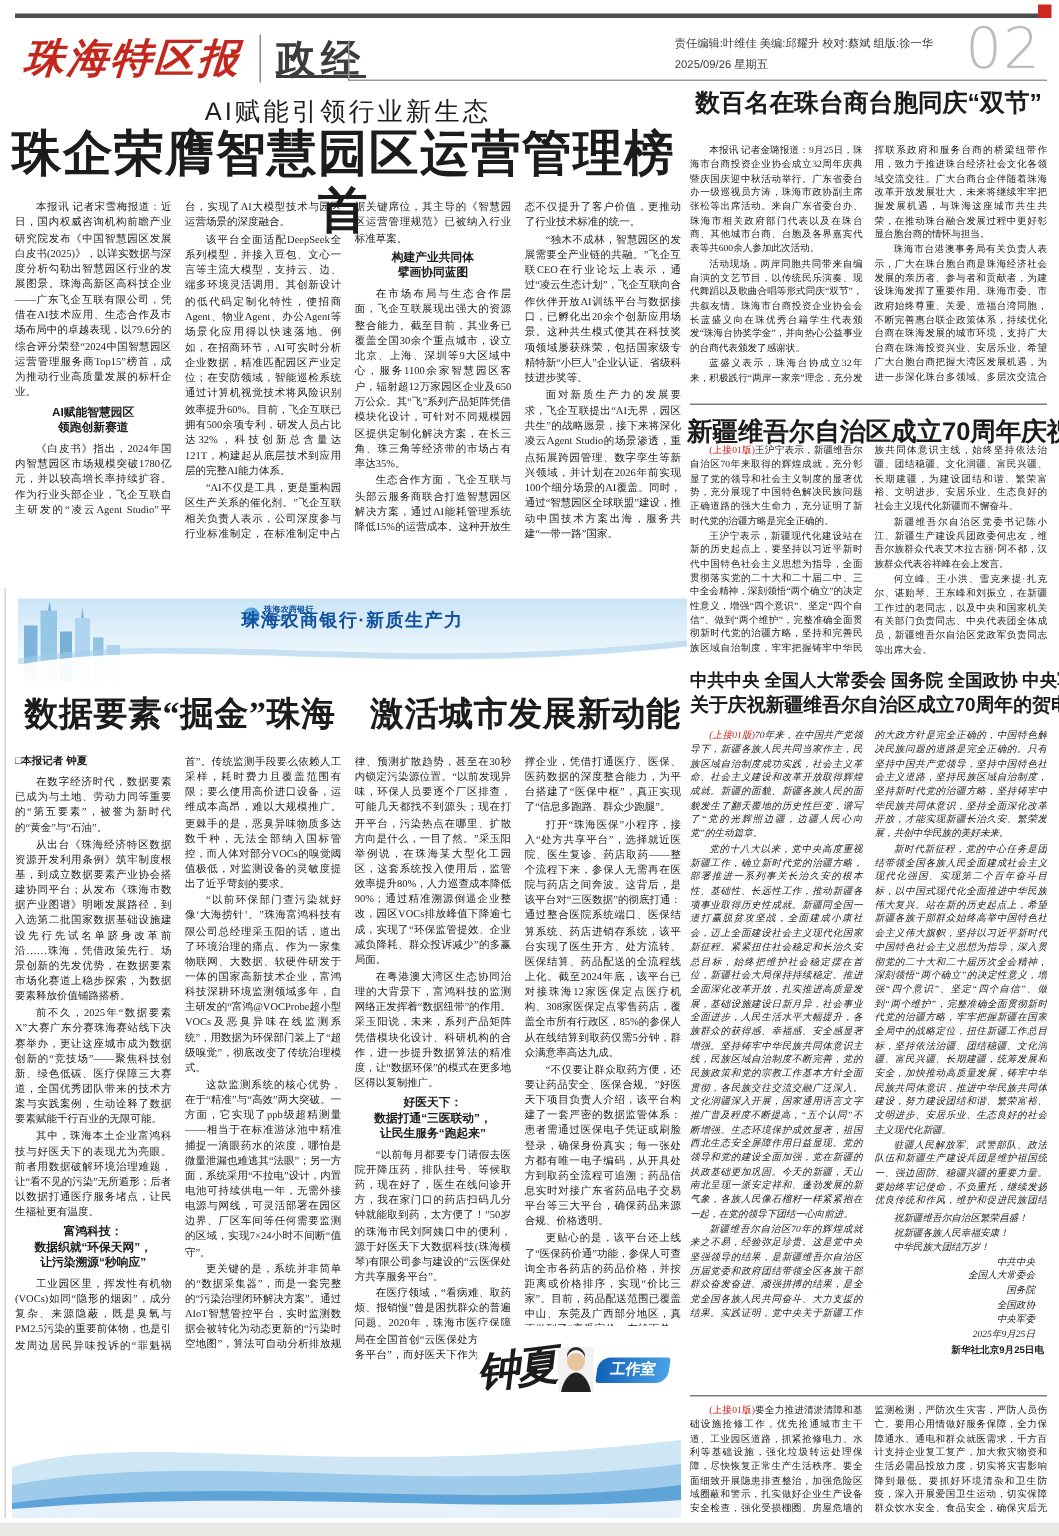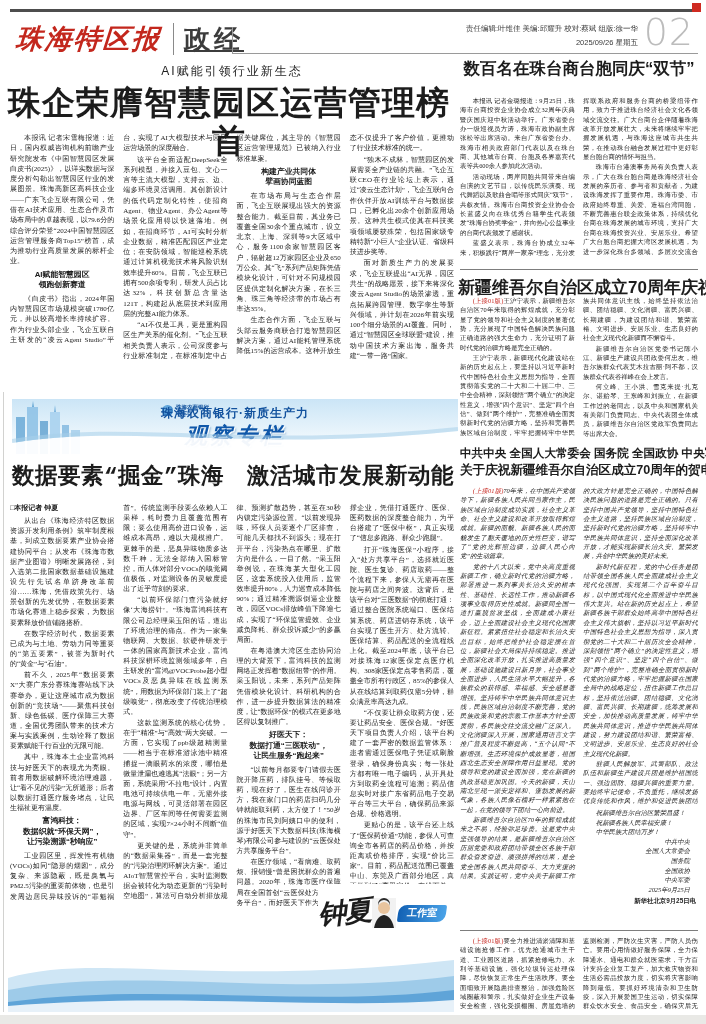--- a/index.html
+++ b/index.html
@@ -10,38 +10,38 @@
   
   .toprule{position:absolute;left:10px;right:8px;top:9px;height:3px;background:#4d4d4d;}
   .masthead{position:absolute;left:16px;top:21px;display:flex;align-items:center;}
   .paper-logo{font-size:27px;font-weight:bold;font-style:italic;color:#c3271d;letter-spacing:2px;
               transform:skewX(-4deg);}
   .mast-div{width:1px;height:32px;background:#8a8a8a;margin:0 10px 0 12px;}
   .section-title{font-family:"Liberation Sans","DejaVu Sans",sans-serif;font-weight:900;
                  font-size:26px;color:#3c3c3c;letter-spacing:4px;text-decoration:underline;}
   .head-underrule{position:absolute;left:232px;right:8px;top:53px;height:1px;background:#9a9a9a;}
   .head-undertick{position:absolute;left:232px;top:27px;width:1px;height:27px;background:#9a9a9a;}
-  .credits{position:absolute;right:68px;top:22px;text-align:right;font-size:7.5px;color:#3a3a3a;
+  .credits{position:absolute;right:84px;top:22px;text-align:left;font-size:7.5px;color:#3a3a3a;
            line-height:1.9;}
   .page-no{position:absolute;right:12px;top:10px;font-family:"DejaVu Sans",sans-serif;
            font-weight:200;font-size:38px;color:#bcbcbc;letter-spacing:1px;}
   .corner-mark{position:absolute;right:5px;top:3px;width:9px;height:9px;background:#cf2a21;}
 
   
   .para{margin:0 0 1px;text-indent:2em;}
   .subhead{margin:3px 0;text-align:center;font-family:"Liberation Sans","DejaVu Sans",sans-serif;
            font-weight:bold;white-space:pre-line;text-indent:0;font-size:1.12em;line-height:1.35;}
   .byline-p{margin:0 0 3px;font-family:"Liberation Sans","DejaVu Sans",sans-serif;font-weight:bold;
             text-indent:0;}
   .jump{color:#c5231c;}
   .justify{text-align:justify;}
 
   
   .kicker{position:absolute;left:8px;width:448px;top:63px;text-align:center;
-          font-family:"Liberation Sans","DejaVu Sans",sans-serif;font-size:12px;color:#1f1f1f;
+          font-family:"Liberation Sans","DejaVu Sans",sans-serif;font-size:17px;color:#1f1f1f;
           letter-spacing:2px;}
   .lead-headline{position:absolute;left:2px;width:454px;top:85px;text-align:center;font-size:33px;
                  font-weight:900;letter-spacing:1px;line-height:1.15;}
   .lead-body{position:absolute;left:10px;top:133px;width:444px;height:261px;column-count:4;
              column-gap:9px;overflow:hidden;font-size:7px;line-height:1.47;}
 
   
   .feature{position:absolute;left:12px;top:399px;width:446px;}
   .feature-art{position:relative;height:55px;overflow:hidden;
                background:linear-gradient(180deg,#cbe5f6 0%,#e6f3fb 55%,#ffffff 100%);}
@@ -50,22 +50,22 @@
   .bank-logo-circle{width:11px;height:11px;border-radius:50%;
                     background:radial-gradient(circle at 35% 35%,#7fc0ec,#1565b4);}
   .bank-logo-text{font-family:"Liberation Sans","DejaVu Sans",sans-serif;font-size:5.5px;
                   color:#12529e;line-height:1.15;font-weight:bold;}
   .bank-line{position:absolute;left:0;right:0;top:6px;text-align:center;
              font-family:"Liberation Sans","DejaVu Sans",sans-serif;font-weight:bold;font-size:12px;
              color:#12529e;letter-spacing:1px;}
   .column-title{position:absolute;left:0;right:0;top:22px;text-align:center;font-style:italic;
                 font-weight:900;font-size:22px;color:#0f57a9;letter-spacing:3px;
                 text-shadow:1px 1px 0 #ffffff,2px 2px 2px rgba(70,130,180,.45);}
-  .feature-head{margin:6px 0 0;font-size:22.5px;font-weight:900;
-                letter-spacing:.5px;font-family:Liberation Mono, monospace;}
+  .feature-head{margin:6px 0 0;text-align:center;font-size:22.5px;font-weight:900;
+                letter-spacing:.5px;}
   .mid-body{position:absolute;left:10px;top:503px;width:444px;height:442px;column-count:4;
             column-gap:9px;overflow:hidden;font-size:7px;line-height:1.45;}
 
   
   .bottom-wave{position:absolute;left:8px;top:944px;width:446px;height:68px;}
   .sig-block{position:absolute;left:318px;top:884px;width:138px;height:58px;background:#ffffff;
              display:flex;align-items:center;gap:2px;}
   .sig-name{font-size:28px;font-style:italic;font-weight:bold;transform:rotate(-7deg);
             letter-spacing:-2px;}
   .sig-ribbon{background:linear-gradient(90deg,#1261b4,#4aa3e8);color:#fff;
@@ -154,33 +154,32 @@
         <polygon points="42,13 43,6 44,13" fill="#7db5de"></polygon>
       </svg>
       <div class="bank-logo">
         <span class="bank-logo-circle"></span>
         <span class="bank-logo-text">
           <span>珠海农商银行</span><br>
           <span>ZRCB</span>
         </span>
       </div>
       <div class="bank-line">珠海农商银行·新质生产力</div>
-      <div class="column-title">观察专栏</div>
       <svg width="446" height="55" viewBox="0 0 446 55" style="position:absolute;left:0;top:0;">
         <path d="M0,44 C120,24 240,54 446,32 L446,55 L0,55 Z" fill="#ffffff" opacity="0.95"></path>
         <path d="M0,42 C120,22 240,52 446,30" fill="none" stroke="#a8cfe9" stroke-width="4" opacity="0.55"></path>
       </svg>
     </div>
     <div class="feature-head">数据要素“掘金”珠海　激活城市发展新动能</div>
   </div>
 
   <div class="mid-body justify">
       <p class="byline-p">□本报记者 钟夏</p>
+      <p class="para">在数字经济时代，数据要素已成为与土地、劳动力同等重要的“第五要素”，被誉为新时代的“黄金”与“石油”。</p>
       <p class="para">从出台《珠海经济特区数据资源开发利用条例》筑牢制度根基，到成立数据要素产业协会搭建协同平台；从发布《珠海市数据产业图谱》明晰发展路径，到入选第二批国家数据基础设施建设先行先试名单跻身改革前沿……珠海，凭借政策先行、场景创新的先发优势，在数据要素市场化赛道上稳步探索，为数据要素释放价值铺路搭桥。</p>
-      <p class="para">在数字经济时代，数据要素已成为与土地、劳动力同等重要的“第五要素”，被誉为新时代的“黄金”与“石油”。</p>
       <p class="para">前不久，2025年“数据要素X”大赛广东分赛珠海赛站线下决赛举办，更让这座城市成为数据创新的“竞技场”——聚焦科技创新、绿色低碳、医疗保障三大赛道，全国优秀团队带来的技术方案与实践案例，生动诠释了数据要素赋能千行百业的无限可能。</p>
       <p class="para">其中，珠海本土企业富鸿科技与好医天下的表现尤为亮眼。前者用数据破解环境治理难题，让“看不见的污染”无所遁形；后者以数据打通医疗服务堵点，让民生福祉更有温度。</p>
       <p class="subhead">富鸿科技：
 数据织就“环保天网”，
 让污染溯源“秒响应”</p>
       <p class="para">工业园区里，挥发性有机物(VOCs)如同“隐形的烟囱”，成分复杂、来源隐蔽，既是臭氧与PM2.5污染的重要前体物，也是引发周边居民异味投诉的“罪魁祸首”。传统监测手段要么依赖人工采样，耗时费力且覆盖范围有限；要么使用高价进口设备，运维成本高昂，难以大规模推广。更棘手的是，恶臭异味物质多达数千种，无法全部纳入国标管控，而人体对部分VOCs的嗅觉阈值极低，对监测设备的灵敏度提出了近乎苛刻的要求。</p>
       <p class="para">“以前环保部门查污染就好像‘大海捞针’。”珠海富鸿科技有限公司总经理采玉阳的话，道出了环境治理的痛点。作为一家集物联网、大数据、软硬件研发于一体的国家高新技术企业，富鸿科技深耕环境监测领域多年，自主研发的“富鸿@VOCProbe超小型VOCs及恶臭异味在线监测系统”，用数据为环保部门装上了“超级嗅觉”，彻底改变了传统治理模式。</p>
       <p class="para">这款监测系统的核心优势，在于“精准”与“高效”两大突破。一方面，它实现了ppb级超精测量——相当于在标准游泳池中精准捕捉一滴眼药水的浓度，哪怕是微量泄漏也难逃其“法眼”；另一方面，系统采用“不拉电”设计，内置电池可持续供电一年，无需外接电源与网线，可灵活部署在园区边界、厂区车间等任何需要监测的区域，实现7×24小时不间断“值守”。</p>
       <p class="para">更关键的是，系统并非简单的“数据采集器”，而是一套完整的“污染治理闭环解决方案”。通过AIoT智慧管控平台，实时监测数据会被转化为动态更新的“污染时空地图”，算法可自动分析排放规律、预测扩散趋势，甚至在30秒内锁定污染源位置。“以前发现异味，环保人员要逐个厂区排查，可能几天都找不到源头；现在打开平台，污染热点在哪里、扩散方向是什么，一目了然。”采玉阳举例说，在珠海某大型化工园区，这套系统投入使用后，监管效率提升80%，人力巡查成本降低90%；通过精准溯源倒逼企业整改，园区VOCs排放峰值下降逾七成，实现了“环保监管提效、企业减负降耗、群众投诉减少”的多赢局面。</p>
       <p class="para">在粤港澳大湾区生态协同治理的大背景下，富鸿科技的监测网络正发挥着“数据纽带”的作用。采玉阳说，未来，系列产品矩阵凭借模块化设计、科研机构的合作，进一步提升数据算法的精准度，让“数据环保”的模式在更多地区得以复制推广。</p>

